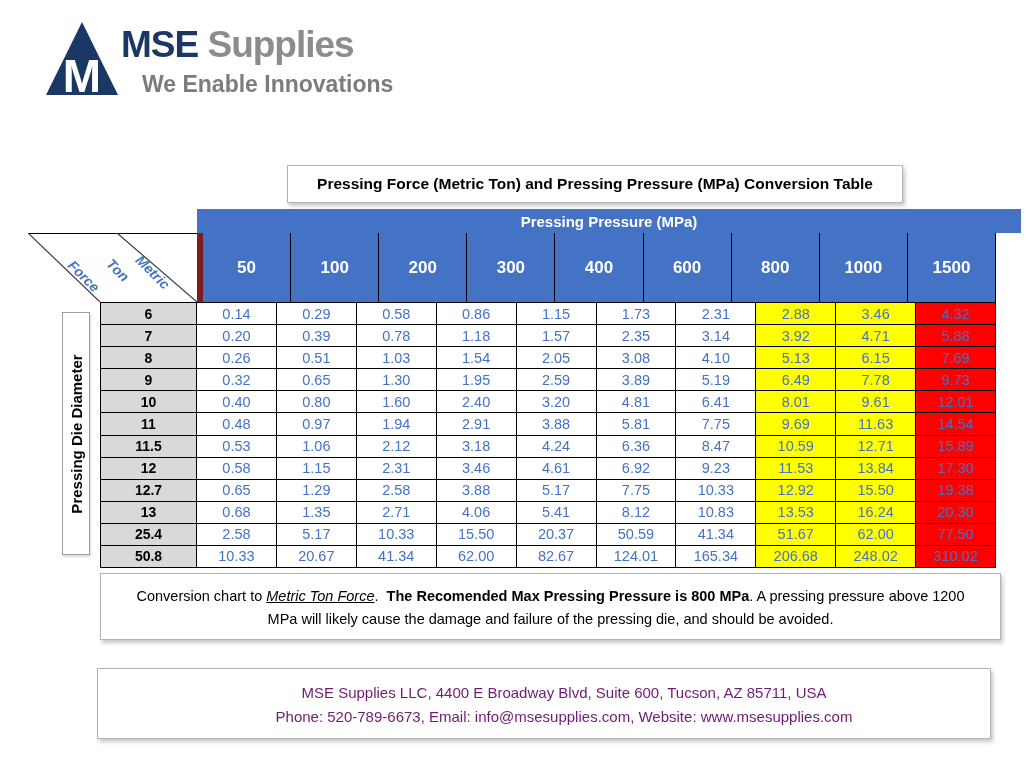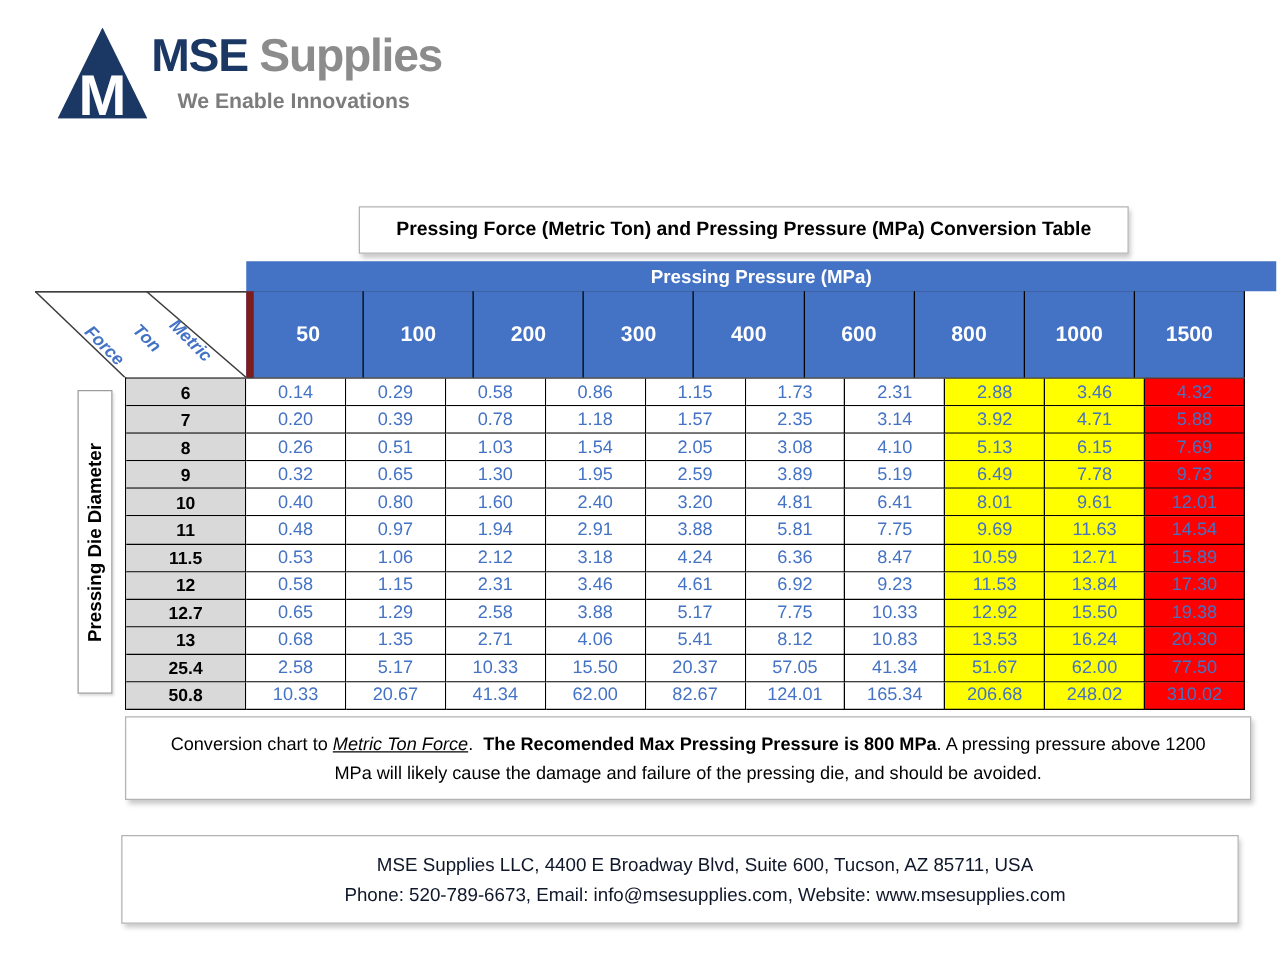--- a/index.html
+++ b/index.html
@@ -9,21 +9,21 @@
 
   
   .logo-triangle { position:absolute; left:46px; top:22px; width:72px; height:73px;
     background:#1B3764; clip-path:polygon(50% 0, 100% 100%, 0 100%); }
   .logo-m { position:absolute; left:0; right:0; bottom:-8px; text-align:center;
     color:#fff; font-size:46px; font-weight:bold; }
   .brand { position:absolute; left:121px; top:24px; font-size:37px; font-weight:bold;
     letter-spacing:-1px; white-space:nowrap; }
   .brand .primary { color:#1B3764; }
   .brand .secondary { color:#8C8C8C; }
-  .tagline { position:absolute; left:142px; top:71px; font-size:17px; font-weight:bold; color:#7C7C7C; }
+  .tagline { position:absolute; left:142px; top:71px; font-size:23px; font-weight:bold; color:#7C7C7C; }
 
   
   .shadow-box { border:1px solid #b3b3b3; background:#fff; box-shadow:2px 3px 4px rgba(0,0,0,0.22); }
   .title-box { position:absolute; left:287px; top:165px; width:616px; height:38px;
     display:flex; align-items:center; justify-content:center;
     font-size:15.5px; font-weight:bold; color:#000; }
 
   
   .pressure-band { position:absolute; left:197px; top:209px; width:824px; height:24px;
     background:#4472C4; color:#fff; font-weight:bold; font-size:15px;
@@ -52,21 +52,21 @@
     border:1px solid #9d9d9d; background:#fff; box-shadow:1px 2px 2px rgba(0,0,0,0.15); }
   .axis-box span { position:absolute; left:50%; top:50%; transform:translate(-50%,-50%) rotate(-90deg);
     white-space:nowrap; font-weight:bold; font-size:15px; color:#000; }
 
   
   .note-box { position:absolute; left:100px; top:573px; width:901px; height:67px;
     padding:11px 21px; font-size:14.5px; color:#000; line-height:23px; white-space:pre-wrap;text-align:center; }
   .note-box .iu { font-style:italic; text-decoration:underline; }
   .note-box .b { font-weight:bold; }
   .footer-box { position:absolute; left:97px; top:668px; width:894px; height:71px;
-    padding-top:12px; text-align:center; font-size:15px; color:#0f172a; line-height:24px;padding-left:40px; }
+    padding-top:12px; text-align:center; font-size:15px; color:#701a75; line-height:24px;padding-left:40px; }
 </style>
 </head>
 <body>
 
 <div class="page">
 
   <div class="logo-triangle">
     <div class="logo-m">M</div>
   </div>
   <div class="brand"><span class="primary">MSE</span><span class="secondary"> Supplies</span></div>
@@ -209,21 +209,21 @@
       <div class="vcell">8.12</div>
       <div class="vcell">10.83</div>
       <div class="vcell yellow">13.53</div>
       <div class="vcell yellow">16.24</div>
       <div class="vcell red">20.30</div>
       <div class="vcell">2.58</div>
       <div class="vcell">5.17</div>
       <div class="vcell">10.33</div>
       <div class="vcell">15.50</div>
       <div class="vcell">20.37</div>
-      <div class="vcell">57.05</div>
+      <div class="vcell">50.59</div>
       <div class="vcell">41.34</div>
       <div class="vcell yellow">51.67</div>
       <div class="vcell yellow">62.00</div>
       <div class="vcell red">77.50</div>
       <div class="vcell">10.33</div>
       <div class="vcell">20.67</div>
       <div class="vcell">41.34</div>
       <div class="vcell">62.00</div>
       <div class="vcell">82.67</div>
       <div class="vcell">124.01</div>

